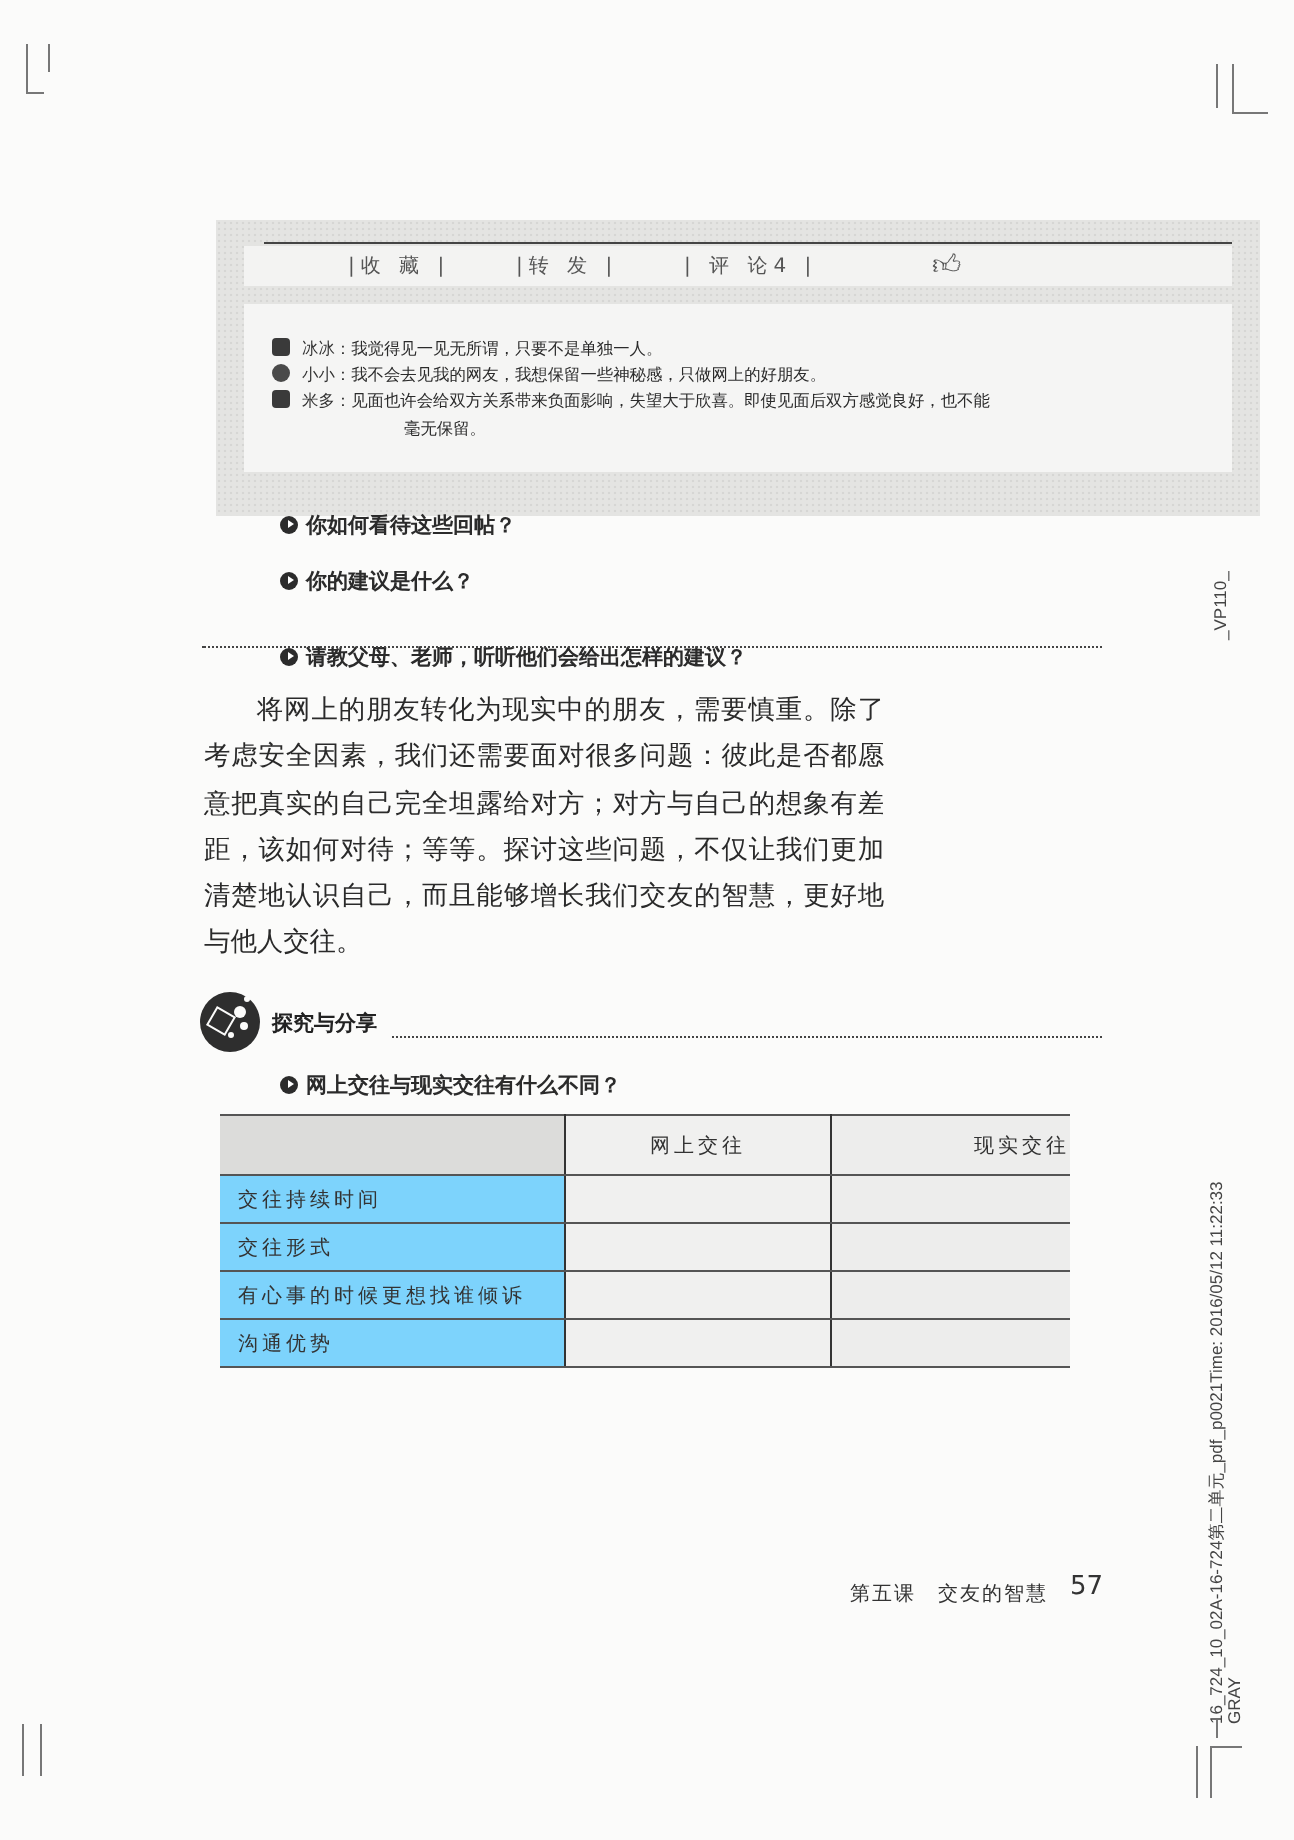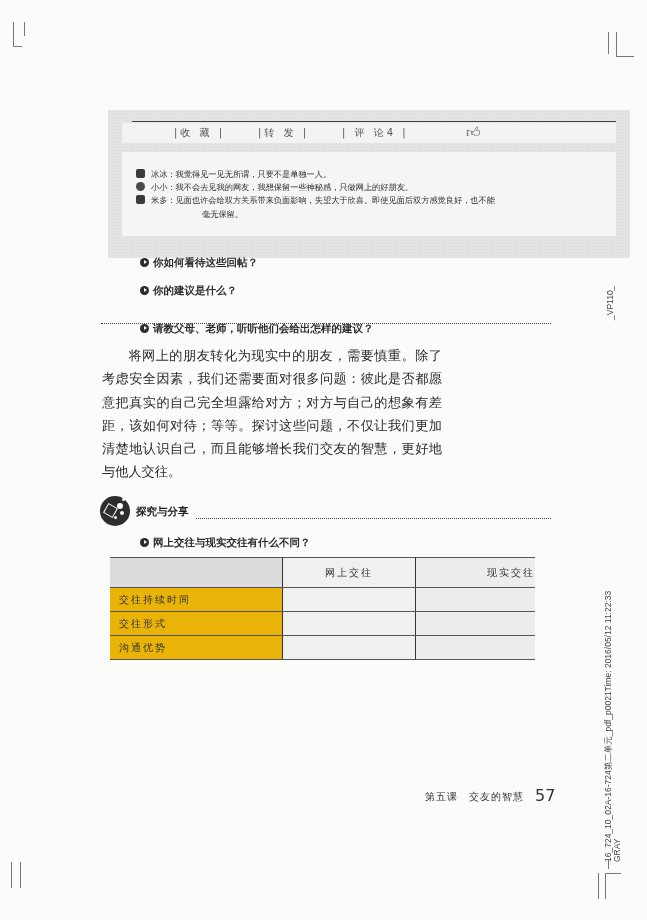--- a/index.html
+++ b/index.html
@@ -54,26 +54,26 @@
   .sec-icon { position: absolute; left: 100px; top: 496px; width: 30px; height: 30px; border-radius: 50%; background: #2e2e2e; }
   .sec-icon .c { position: absolute; border-radius: 50%; background: #fbfbfa; }
   .sec-title { position: absolute; left: 136px; top: 505px; font-size: 10.5px; font-weight: bold; color: #222; }
   
   table.cmp {
     position: absolute; left: 110px; top: 557px; width: 425px; border-collapse: collapse;
     font-family: "DejaVu Serif", "Liberation Serif", serif; font-size: 10px; color: #333;
   }
   table.cmp td, table.cmp th { border-top: 1.5px solid #555; border-bottom: 1.5px solid #555; height: 23px; padding: 0; }
   table.cmp th { height: 29px; font-weight: normal; }
-  table.cmp .rowhead { width: 163px; background: #eab308; padding-left: 9px; letter-spacing: 2px; border-right: 1.5px solid #333; }
+  table.cmp .rowhead { width: 163px; background: #7dd3fc; padding-left: 9px; letter-spacing: 2px; border-right: 1.5px solid #333; }
   table.cmp .c2 { width: 132px; border-right: 1.5px solid #333; background: #f0f0ef; text-align: center; letter-spacing: 2px; }
   table.cmp .c3 { background: #ededec; text-align: right; letter-spacing: 2px; }
   table.cmp thead .rowhead { background: #dcdcda; }
   .footer { position: absolute; left: 425px; top: 790px; font-family: "DejaVu Serif", "Liberation Serif", serif; font-size: 10px; color: #333; letter-spacing: 1px; }
-  .pageno { position: absolute; left: 535px; top: 786px; font-size: 16px; color: #333; }
+  .pageno { position: absolute; left: 535px; top: 786px; font-size: 13px; color: #333; }
   .vtext { position: absolute; font-size: 8.5px; color: #444; transform: rotate(-90deg); transform-origin: left top; white-space: nowrap; font-family: "Liberation Sans", sans-serif; }
 </style>
 </head>
 <body>
 
 <div class="crop" style="left:13px;top:22px;width:1px;height:24px;"></div>
 <div class="crop" style="left:24px;top:22px;width:1px;height:14px;"></div>
 <div class="crop" style="left:13px;top:46px;width:9px;height:1px;"></div>
 <div class="crop" style="left:608px;top:32px;width:1px;height:22px;"></div>
 <div class="crop" style="left:616px;top:32px;width:1px;height:24px;"></div>
@@ -138,20 +138,25 @@
         <td class="rowhead">交往持续时间</td>
         <td class="c2"></td>
         <td class="c3"></td>
       </tr>
     <tr>
         <td class="rowhead">交往形式</td>
         <td class="c2"></td>
         <td class="c3"></td>
       </tr>
     <tr>
+        <td class="rowhead">有心事的时候更想找谁倾诉</td>
+        <td class="c2"></td>
+        <td class="c3"></td>
+      </tr>
+    <tr>
         <td class="rowhead">沟通优势</td>
         <td class="c2"></td>
         <td class="c3"></td>
       </tr>
   </tbody>
 </table>
 
 <div class="footer">第五课　交友的智慧</div>
 <div class="pageno">57</div>
 

